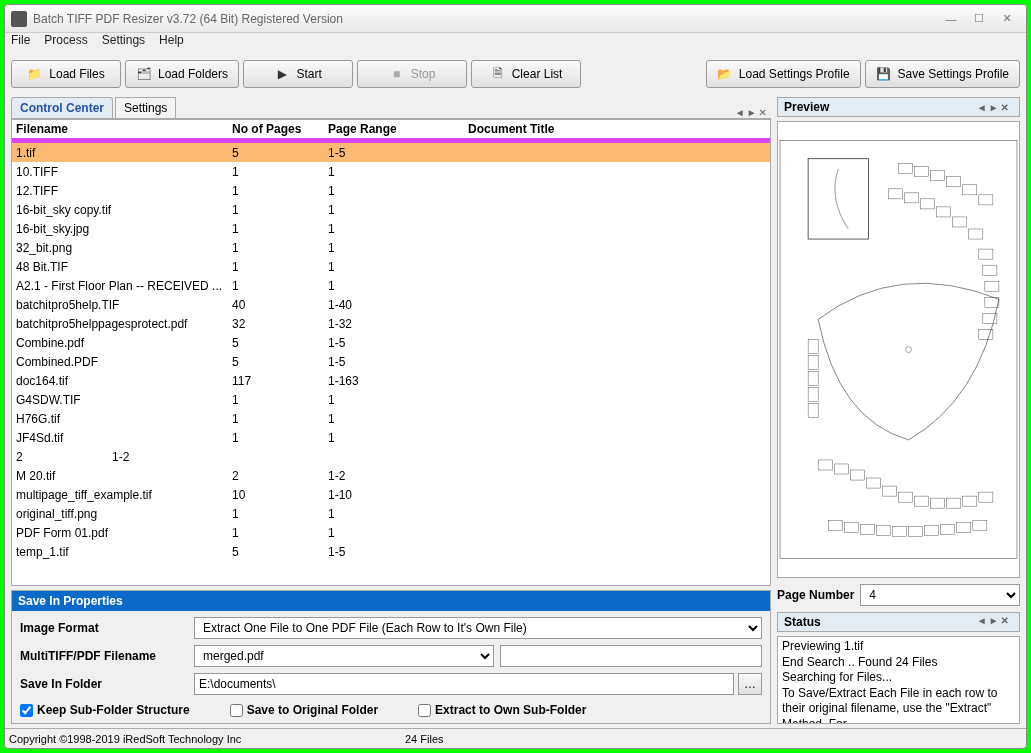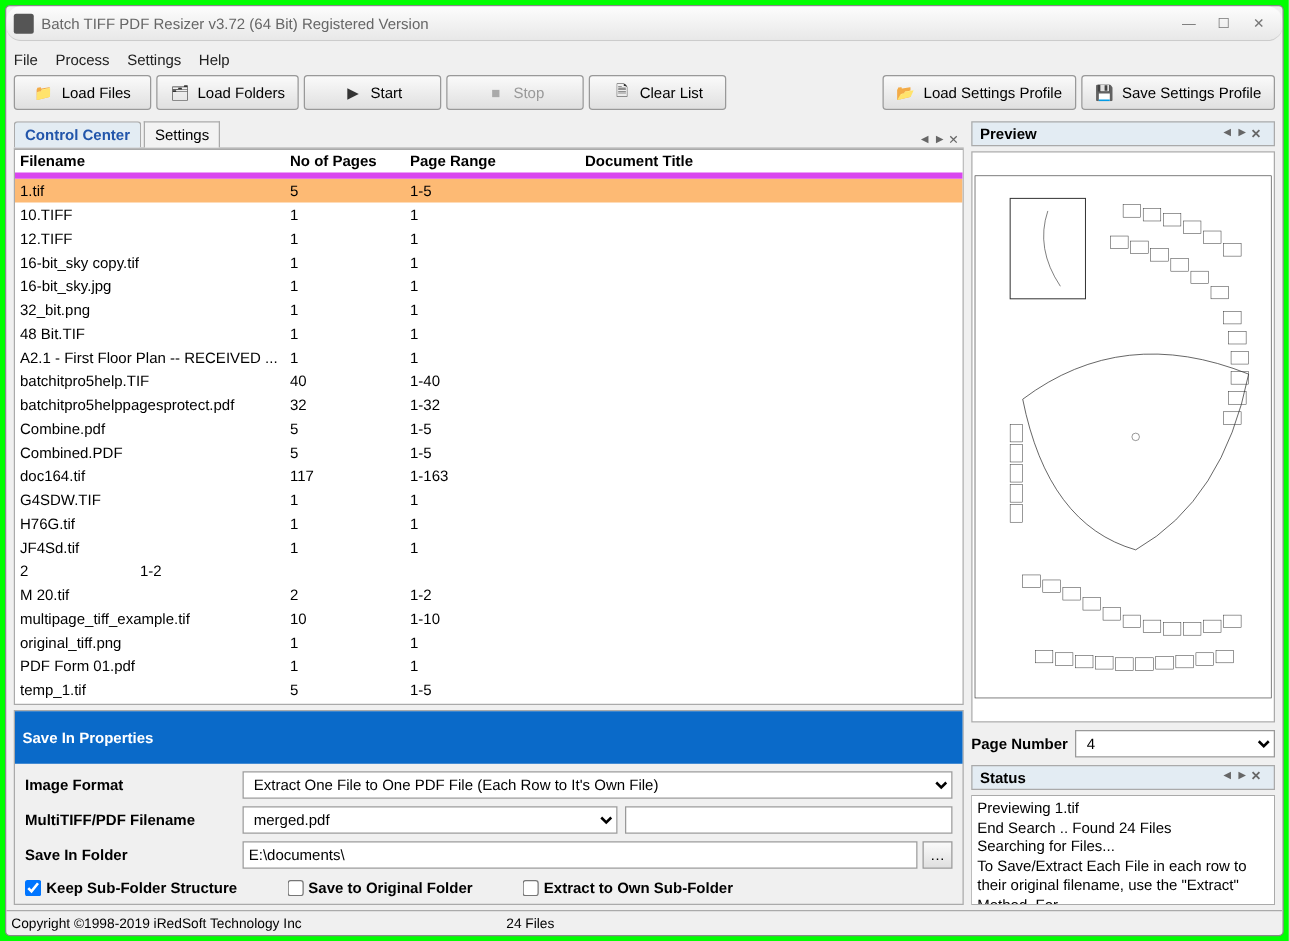--- a/index.html
+++ b/index.html
@@ -1,22 +1,22 @@
 <!DOCTYPE html>
 <html><head>
 <meta charset="utf-8">
 <style>
 * { box-sizing: border-box; margin: 0; padding: 0; }
 body { font-family: "Segoe UI", Tahoma, sans-serif; font-size: 12px; background: #00ff00; display: flex; align-items: center; justify-content: center; height: 753px; }
 .window { width: 1023px; height: 745px; background: #f0f0f0; border: 1px solid #888; display: flex; flex-direction: column; border-radius: 4px; overflow: hidden; }
-.titlebar { height: 28px; background: linear-gradient(#fdfdfd,#e8e8e8); display: flex; align-items: center; padding: 0 6px; border-bottom: 1px solid #ccc; color: #666; border-radius: 12px; }
+.titlebar { height: 28px; background: linear-gradient(#fdfdfd,#e8e8e8); display: flex; align-items: center; padding: 0 6px; border-bottom: 1px solid #ccc; color: #666; }
 .titlebar .ico { width: 16px; height: 16px; background: #555; margin-right: 6px; border-radius: 2px; }
 .titlebar-spacer { flex: 1; }
 .winbtn { width: 26px; height: 18px; margin-left: 2px; display: flex; align-items: center; justify-content: center; color: #777; font-size: 11px; cursor: default; }
-.menubar { height: 22px; display: flex; align-items: flex-end; padding: 0 6px; gap: 14px; color: #222; }
+.menubar { height: 22px; display: flex; align-items: flex-start; padding: 0 6px; gap: 14px; color: #222; }
 .menubar span { cursor: default; }
 .toolbar { height: 38px; display: flex; align-items: center; padding: 4px 6px; gap: 4px; }
 .tbtn { height: 28px; background: linear-gradient(#fafafa,#e0e0e0); border: 1px solid #999; border-radius: 3px; display: flex; align-items: center; padding: 0 10px; gap: 6px; font-size: 12px; cursor: default; }
 .tbtn.wide { min-width: 110px; justify-content: center; }
 .tbtn .glyph { width: 16px; height: 14px; display:flex; align-items:center; justify-content:center; font-size:12px; color:#333; }
 .toolbar-spacer { flex: 1; }
 .content { flex: 1; display: flex; padding: 4px 6px; gap: 6px; min-height: 0; justify-content: flex-end; }
 .leftcol { width: 760px; display: flex; flex-direction: column; min-height:0; }
 .rightcol { flex: 1; display: flex; flex-direction: column; min-height:0; gap:4px; }
 .tabstrip { height: 22px; display: flex; align-items: flex-end; border-bottom: 1px solid #aaa; position: relative; }
@@ -28,21 +28,21 @@
 .thead { display: flex; background: #fff; border-bottom: 5px solid #d946ef; font-weight: bold; }
 .thead > div, .trow > div { padding: 2px 4px; overflow: hidden; white-space: nowrap; text-overflow: ellipsis; }
 .c0 { width: 216px; }
 .c1 { width: 96px; }
 .c2 { width: 140px; }
 .c3 { flex: 1; }
 .tbody { flex: 1; overflow-y: scroll; overflow-x:auto; }
 .trow { display: flex; height: 19px; align-items: center; }
 .trow:nth-child(1){ background:#fdba74; }
 .save-panel { border: 1px solid #aaa; margin-top: 4px; }
-.panel-title { background: #0a6ac9; color: #fff; font-weight: bold; padding: 14px 6px; font-size:12px; }
+.panel-title { background: #0a6ac9; color: #fff; font-weight: bold; padding: 3px 6px; font-size:12px; }
 .save-body { padding: 6px 8px; display: grid; grid-template-columns: 168px 300px 1fr; row-gap: 6px; column-gap: 6px; align-items:center; }
 .save-body label { font-weight: bold; font-size:12px; }
 .sel, .txt { height: 22px; border:1px solid #999; background:#fff; padding:0 4px; font-size:12px; font-family:inherit; }
 .sel { width: 100%; }
 .txt { width: 100%; }
 .sel.wide2 { grid-column: 2 / span 2; }
 .folder-row { grid-column: 2 / span 2; display:flex; gap:4px; }
 .folder-row .txt { flex:1; }
 .dotbtn { width:24px; height:22px; border:1px solid #999; background:linear-gradient(#fafafa,#e0e0e0); display:flex; align-items:center; justify-content:center; cursor:default; }
 .chkrow { grid-column: 1 / span 3; display:flex; gap:40px; align-items:center; padding-top:2px;}

